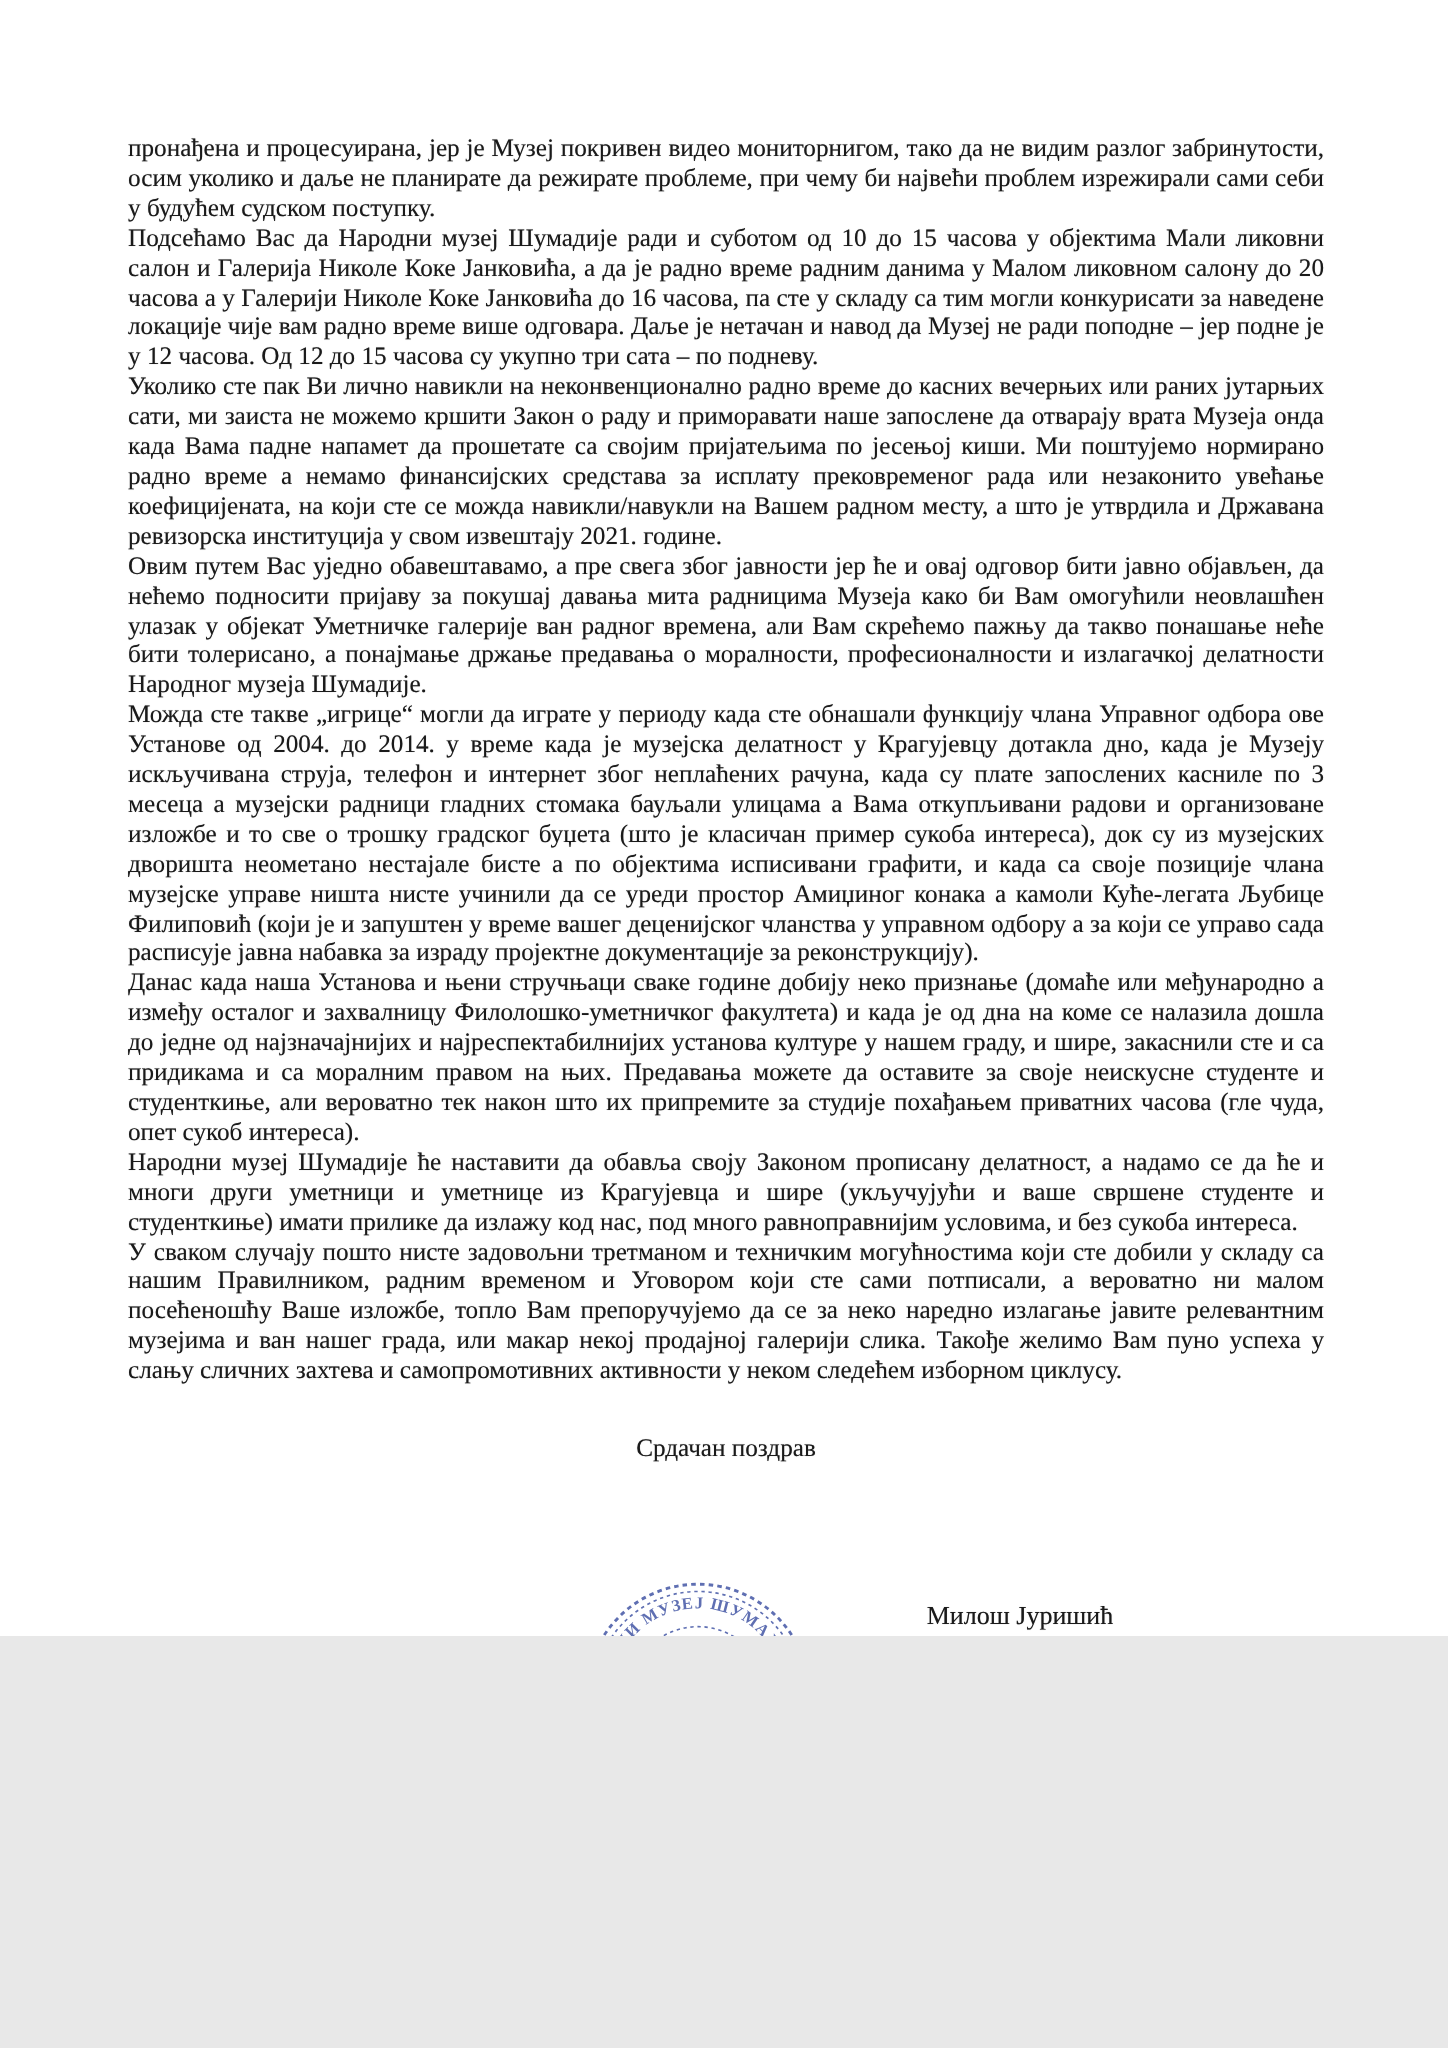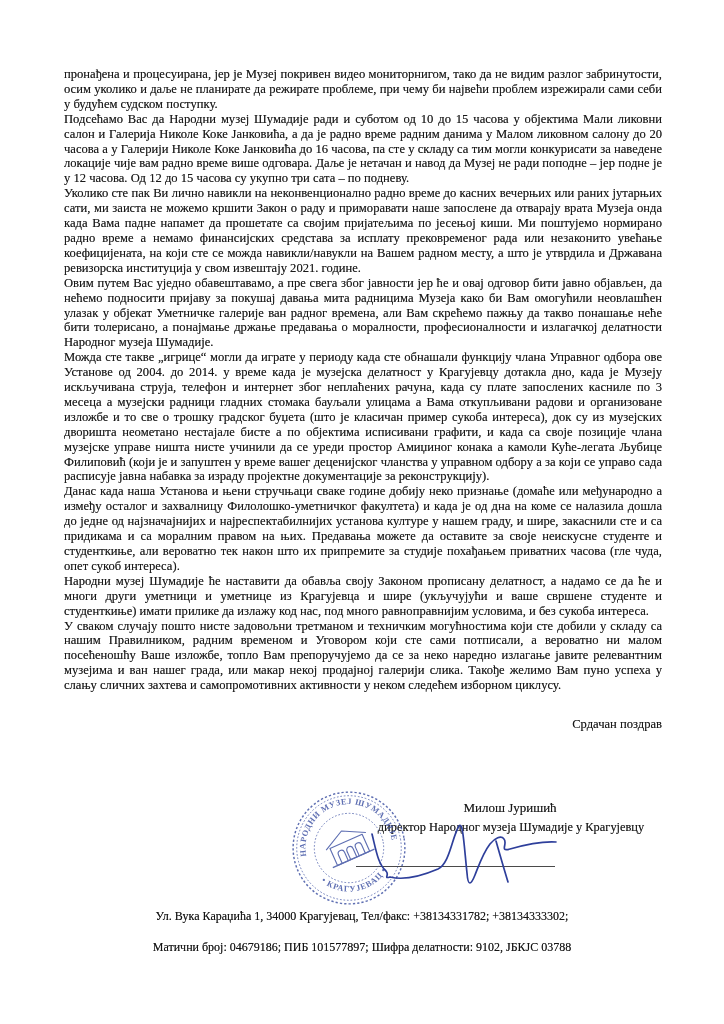--- a/index.html
+++ b/index.html
@@ -1,37 +1,37 @@
 <!DOCTYPE html>
 <html><head>
 <meta charset="utf-8">
 <style>
   html,body{margin:0;padding:0;}
   body{background:#e8e8e8;}
   .page{
     position:relative;
-    width:724px;height:1024px;
+    width:724px;height:818px;
     margin:0 auto;
     background:#ffffff;
     overflow:hidden;
     font-family:"Liberation Serif","DejaVu Serif",serif;
   }
   .letter-body{
     position:absolute;
     left:64px;top:67px;width:598px;
     font-size:12.6px;
     line-height:14.9px;
     color:#1a1a1a;
     text-align:justify;
     text-shadow:0 0 0.35px rgba(26,26,26,.55);
   }
   .letter-body p{margin:0;}
   .closing{
     margin-top:24px !important;
-    text-align:right;
+    text-align:center;
   }
   .sig-name{
     position:absolute;
     left:360px;top:800px;width:300px;
     text-align:center;
     font-size:13px;color:#1a1a1a;
     text-shadow:0 0 0.35px rgba(26,26,26,.55);
     font-family:Liberation Serif, serif;
   }
   .sig-title{

